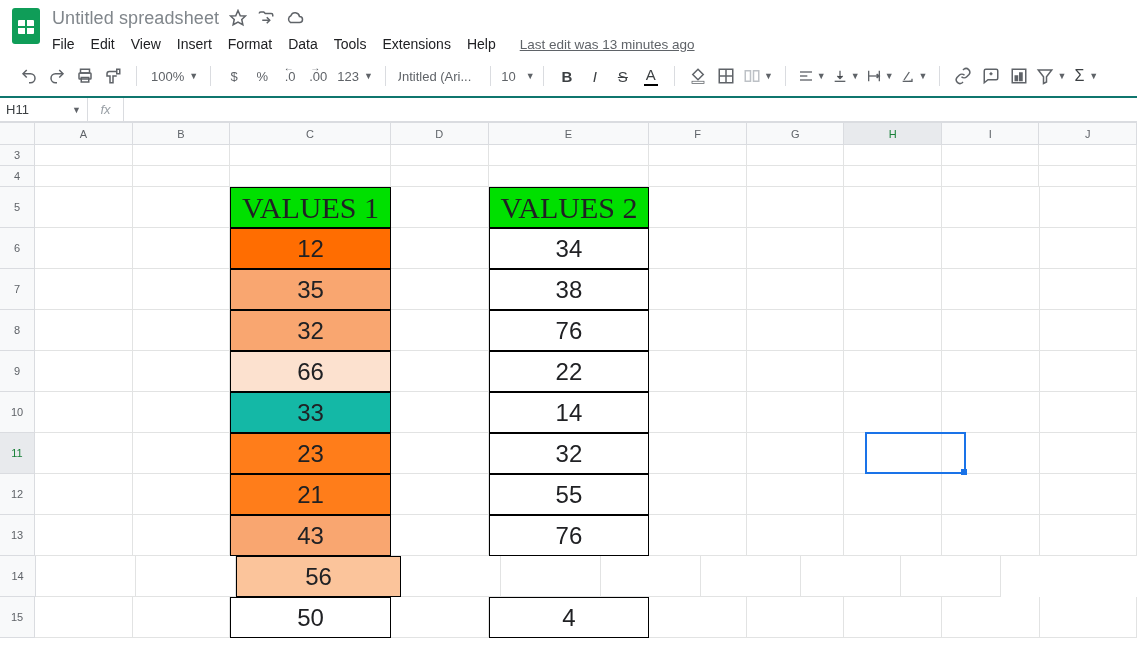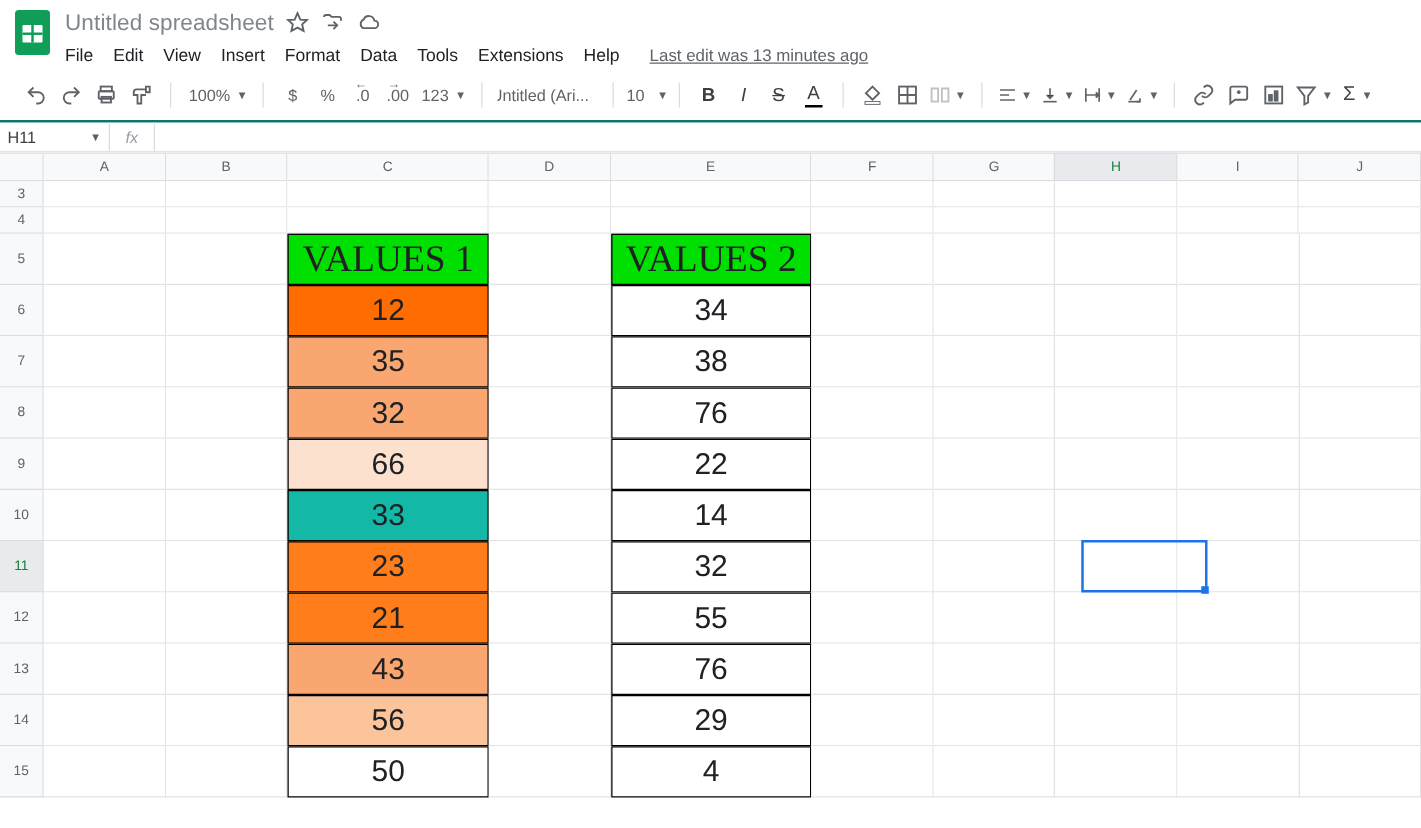--- a/index.html
+++ b/index.html
@@ -580,21 +580,20 @@
           <div class="cell" style="width: 100px;"></div>
           <div class="cell" style="width: 100px;"></div>
           <div class="cell" style="width: 100px;"></div>
         </div>
         <div class="row tall">
           <div class="row-header">14</div>
           <div class="cell" style="width: 100px;"></div>
           <div class="cell" style="width: 100px;"></div>
           <div class="cell dat" style="width: 165px; background: rgb(251, 196, 155);">56</div>
           <div class="cell" style="width: 100px;"></div>
-          <div class="cell dat" style="width: 165px; background: rgb(255, 255, 255);">29</div>
           <div class="cell" style="width: 100px;"></div>
           <div class="cell" style="width: 100px;"></div>
           <div class="cell" style="width: 100px;"></div>
           <div class="cell" style="width: 100px;"></div>
           <div class="cell" style="width: 100px;"></div>
         </div>
         <div class="row tall">
           <div class="row-header">15</div>
           <div class="cell" style="width: 100px;"></div>
           <div class="cell" style="width: 100px;"></div>

